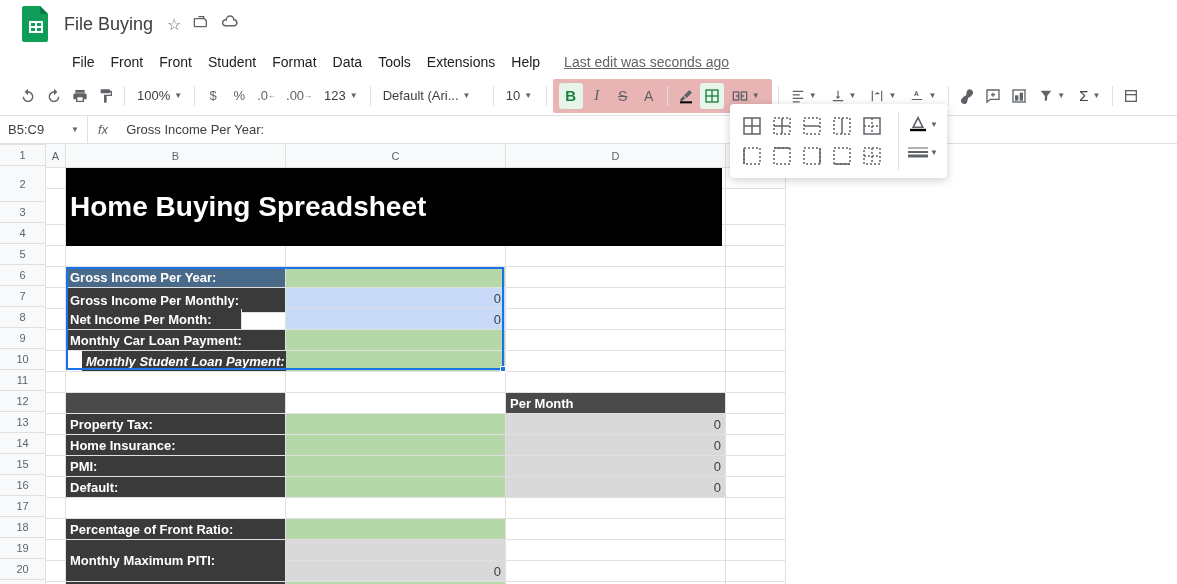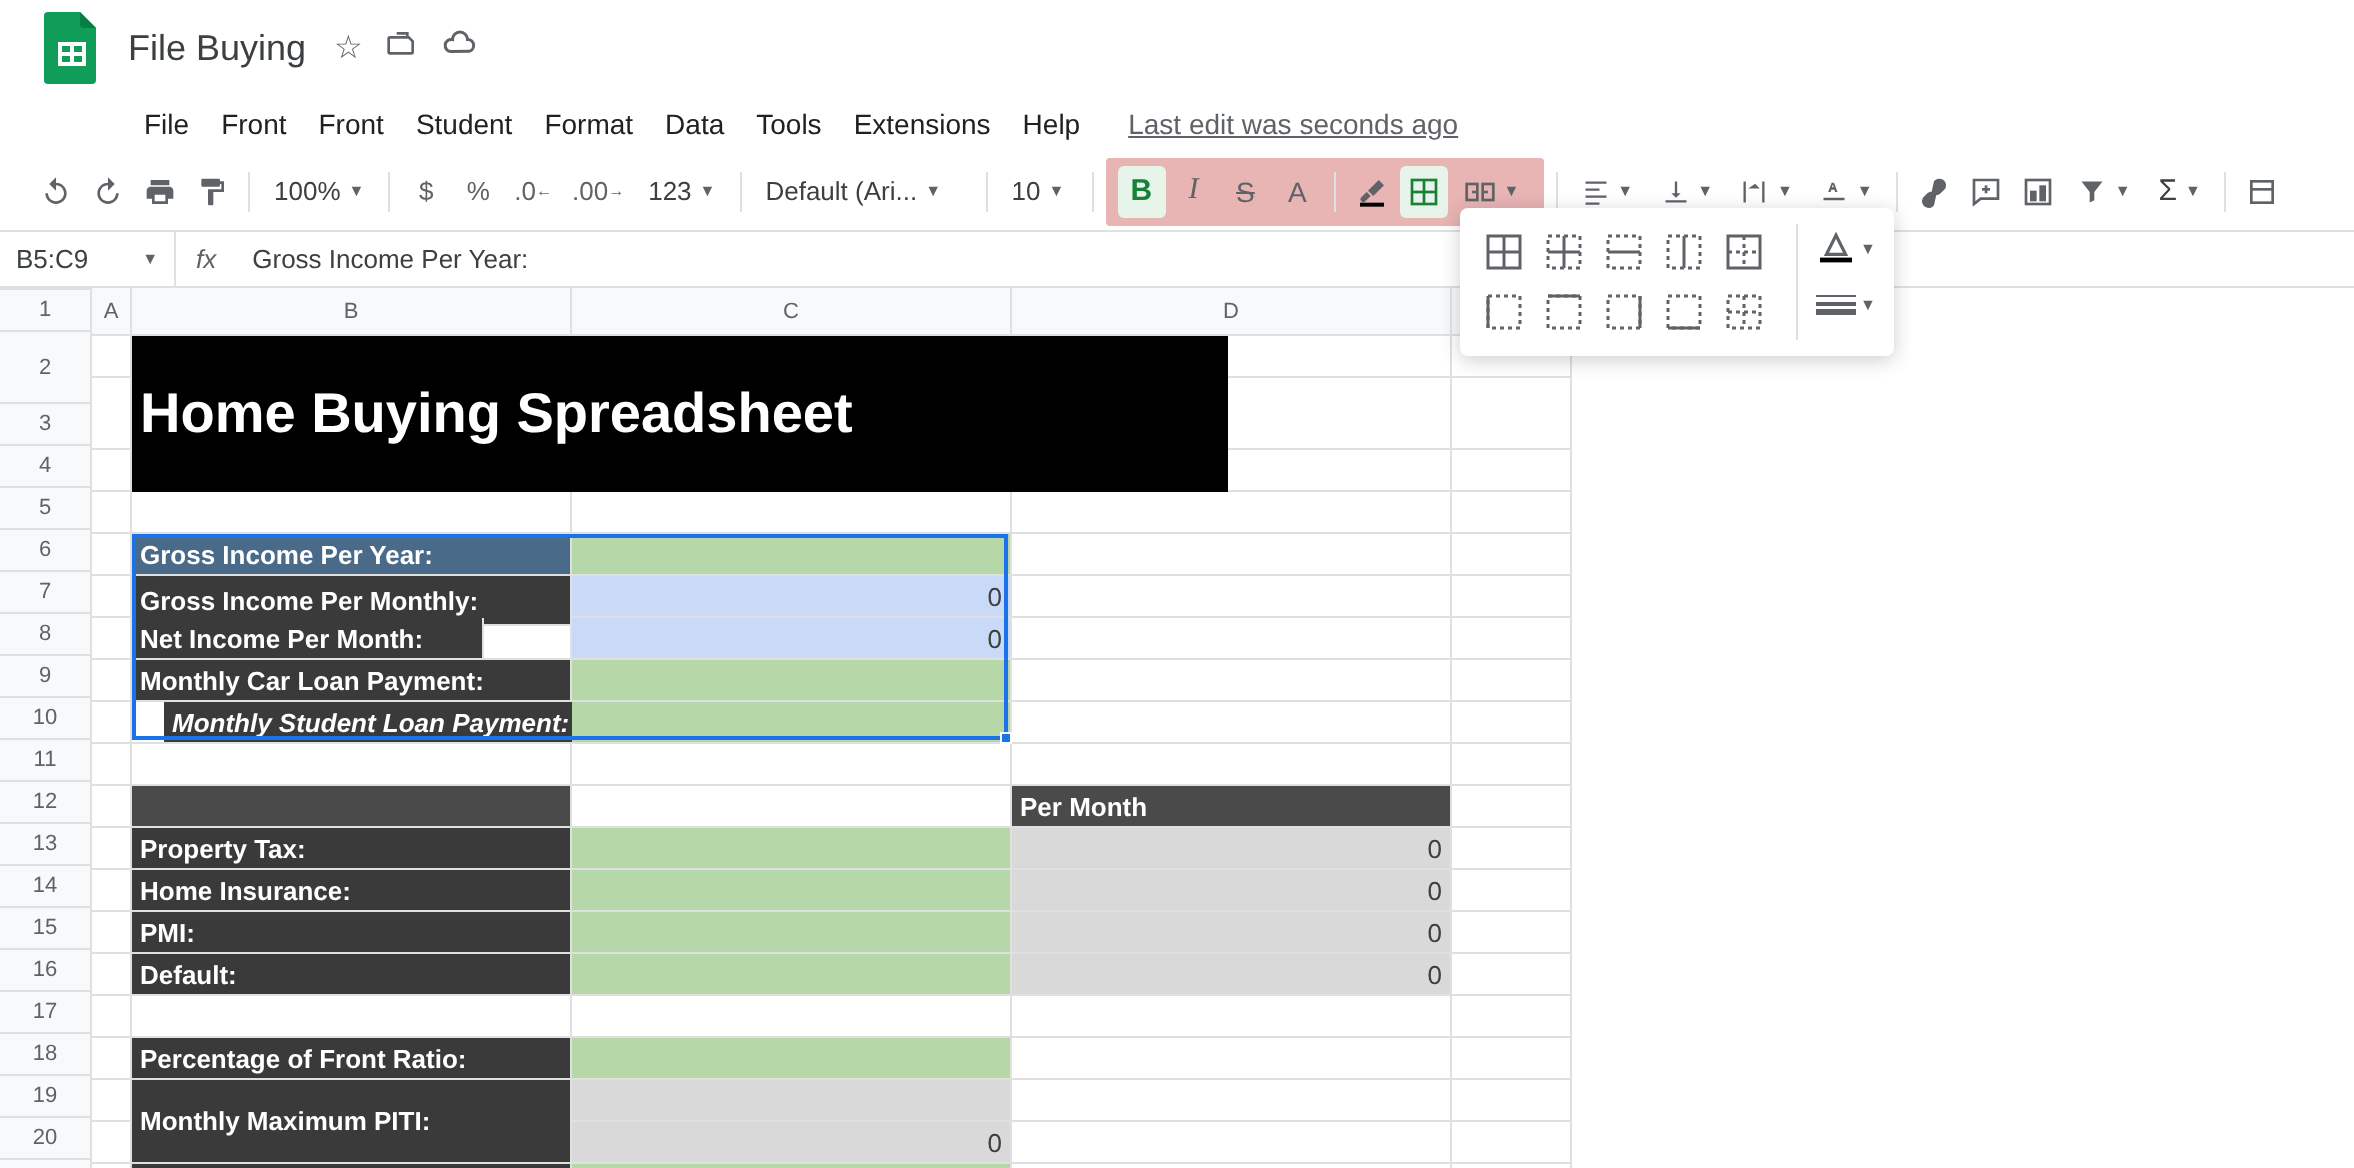--- a/index.html
+++ b/index.html
@@ -374,21 +374,21 @@
         <div class="cell " style="left: 0px; top: 393px; width: 20px; height: 21px;"></div>
         <div class="cell " style="left: 20px; top: 393px; width: 220px; height: 21px;"></div>
         <div class="cell " style="left: 240px; top: 393px; width: 220px; height: 21px;"></div>
         <div class="cell " style="left: 460px; top: 393px; width: 220px; height: 21px;"></div>
         <div class="cell " style="left: 680px; top: 393px; width: 60px; height: 21px;"></div>
         <div class="cell " style="left: 0px; top: 414px; width: 20px; height: 21px;"></div>
         <div class="cell " style="left: 20px; top: 414px; width: 220px; height: 21px;"></div>
         <div class="cell " style="left: 240px; top: 414px; width: 220px; height: 21px;"></div>
         <div class="cell " style="left: 460px; top: 414px; width: 220px; height: 21px;"></div>
         <div class="cell " style="left: 680px; top: 414px; width: 60px; height: 21px;"></div>
-        <div class="cell black-bg title-cell" style="left: 20px; top: 0px; width: 548px; height: 78px; border-bottom: none; border-right: none;">Home Buying Spreadsheet</div>
+        <div class="cell black-bg title-cell" style="left: 20px; top: 0px; width: 656px; height: 78px; border-bottom: none; border-right: none;">Home Buying Spreadsheet</div>
         <div class="cell dark-label selected" style="left: 20px; top: 99px; width: 220px; height: 21px;">Gross Income Per Year:</div>
         <div class="cell green-cell" style="left: 240px; top: 99px; width: 220px; height: 21px;"></div>
         <div class="cell dark-label" style="left: 20px; top: 120px; width: 220px; height: 25px;">Gross Income Per Monthly:</div>
         <div class="cell blue-cell right-align" style="left: 240px; top: 120px; width: 220px; height: 21px;">0</div>
         <div class="cell dark-label" style="left: 20px; top: 141px; width: 176px; height: 21px;">Net Income Per Month:</div>
         <div class="cell blue-cell right-align" style="left: 240px; top: 141px; width: 220px; height: 21px;">0</div>
         <div class="cell dark-label" style="left: 20px; top: 162px; width: 220px; height: 21px;">Monthly Car Loan Payment:</div>
         <div class="cell green-cell" style="left: 240px; top: 162px; width: 220px; height: 21px;"></div>
         <div class="cell dark-label" style="left: 36px; top: 183px; width: 220px; height: 21px; font-style: italic;">Monthly Student Loan Payment:</div>
         <div class="cell green-cell" style="left: 240px; top: 183px; width: 220px; height: 21px;"></div>

